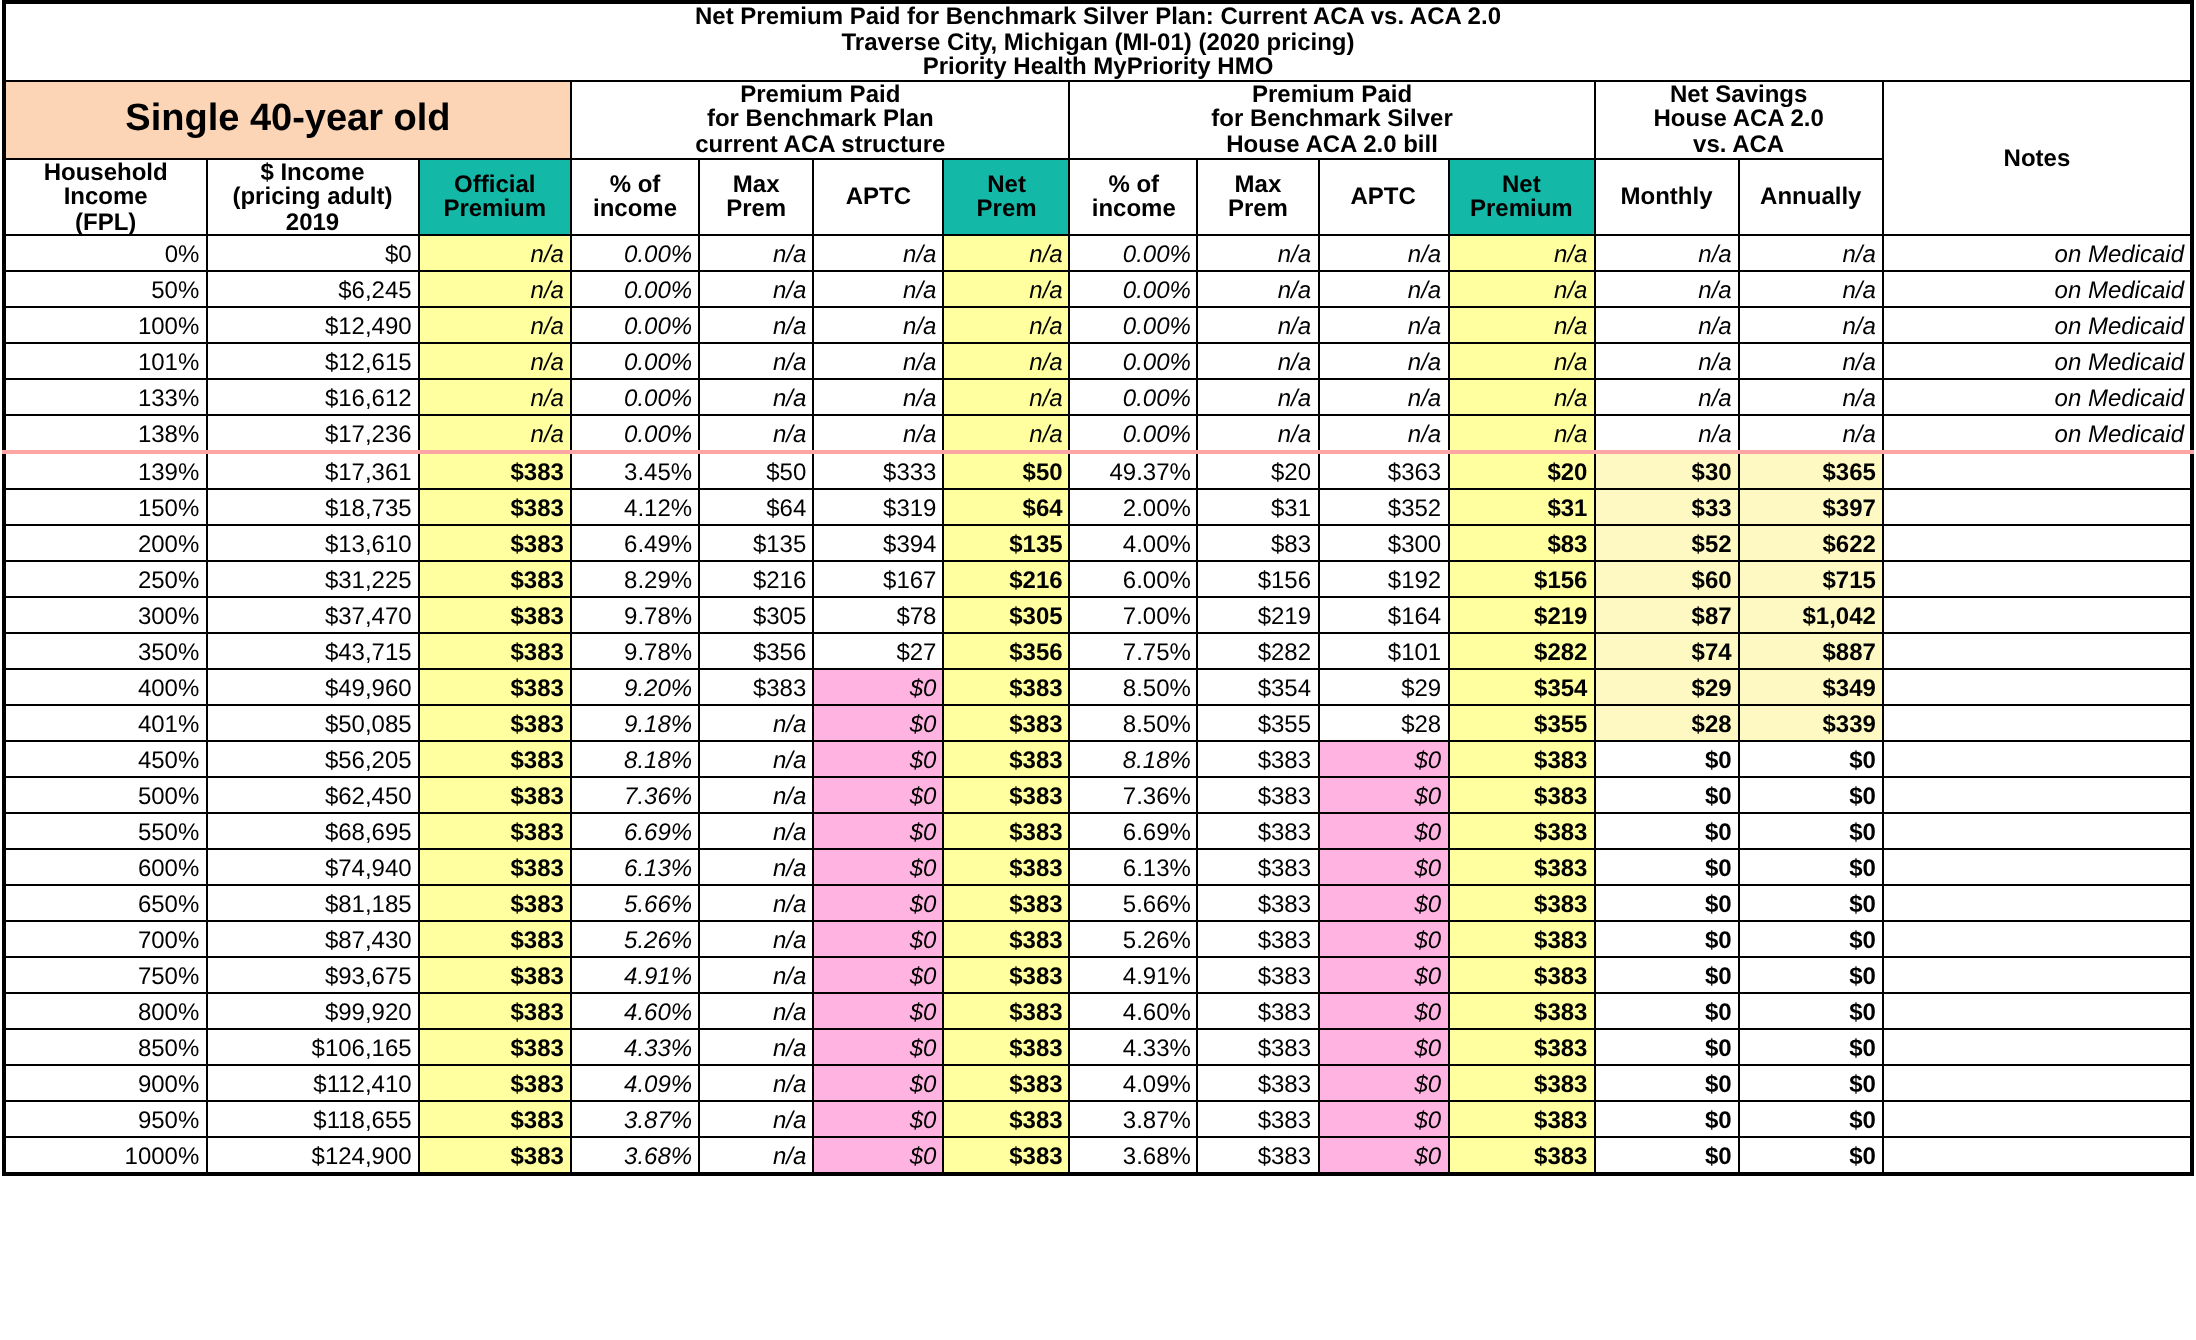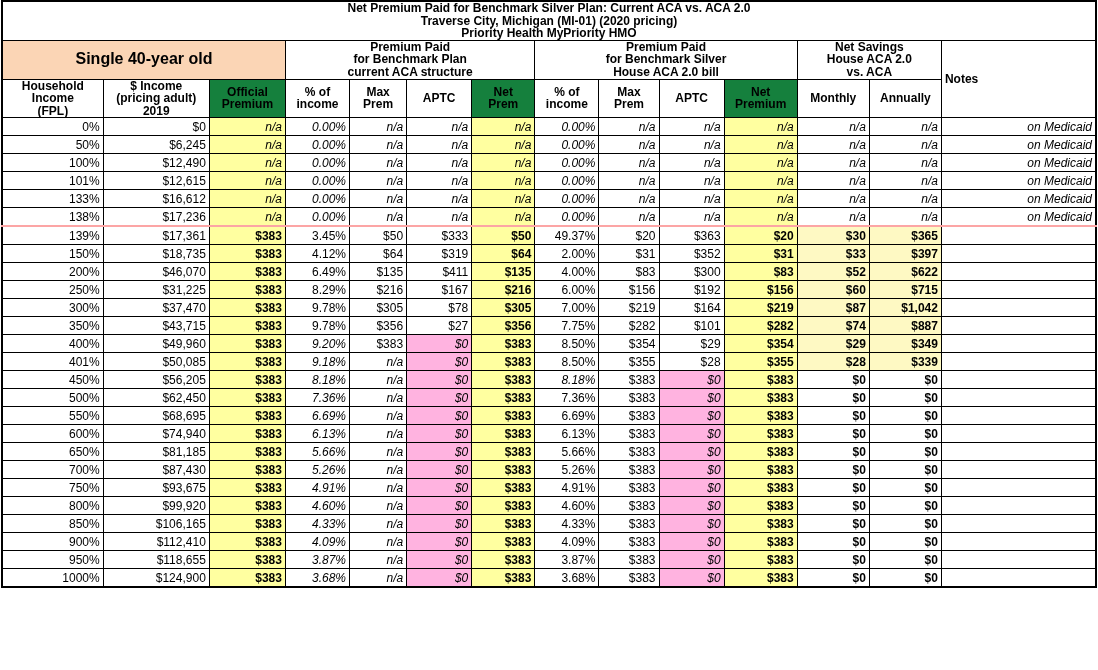--- a/index.html
+++ b/index.html
@@ -47,33 +47,34 @@
   
   .grouphead {
     text-align: center;
     font-weight: bold;
     font-size: 12.5px;
     line-height: 1.25;
     padding: 4px 2px;
   }
   .grouphead.peach {
     background: #fbd5b5;
-    font-size: 16px;
+    font-size: 19px;
   }
   
   .colhead {
     text-align: center;
     font-weight: bold;
     font-size: 12px;
     line-height: 1.18;
     padding: 3px 2px;
   }
-  .colhead.yellow { background: #15803d; }
+  .colhead.yellow { background: #14b8a6; }
 
   .notes-head {
+    text-align: center;
     font-weight: bold;
     font-size: 13px;
   }
 
   
   .num { text-align: right; padding-right: 5px; }
   .ital { font-style: italic; }
   .bold { font-weight: bold; }
   .yellow { background: #ffffa0; }
   .pink { background: #ffb3e0; }
@@ -303,25 +304,25 @@
           <td class="num ">2.00%</td>
           <td class="num ">$31</td>
           <td class="num">$352</td>
           <td class="num yellow bold">$31</td>
           <td class="num bold green">$33</td>
           <td class="num bold green">$397</td>
           <td class="notes-cell"></td>
         </tr>
         <tr class="datarow">
           <td class="num">200%</td>
-          <td class="num">$46,070</td>
+          <td class="num">$13,610</td>
           <td class="num yellow bold">$383</td>
           <td class="num ">6.49%</td>
           <td class="num ">$135</td>
-          <td class="num">$411</td>
+          <td class="num">$394</td>
           <td class="num yellow bold">$135</td>
           <td class="num ">4.00%</td>
           <td class="num ">$83</td>
           <td class="num">$300</td>
           <td class="num yellow bold">$83</td>
           <td class="num bold green">$52</td>
           <td class="num bold green">$622</td>
           <td class="notes-cell"></td>
         </tr>
         <tr class="datarow">

